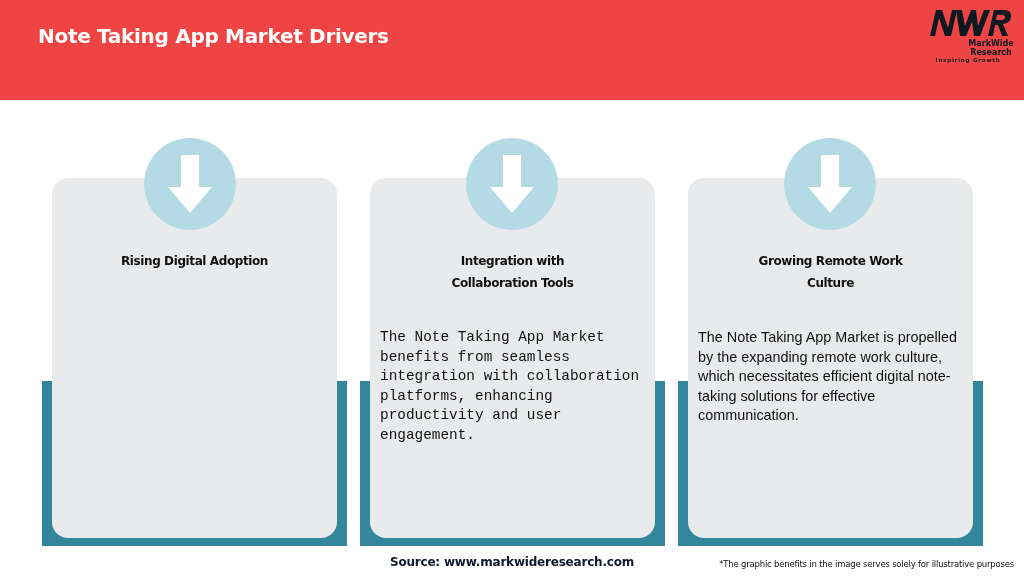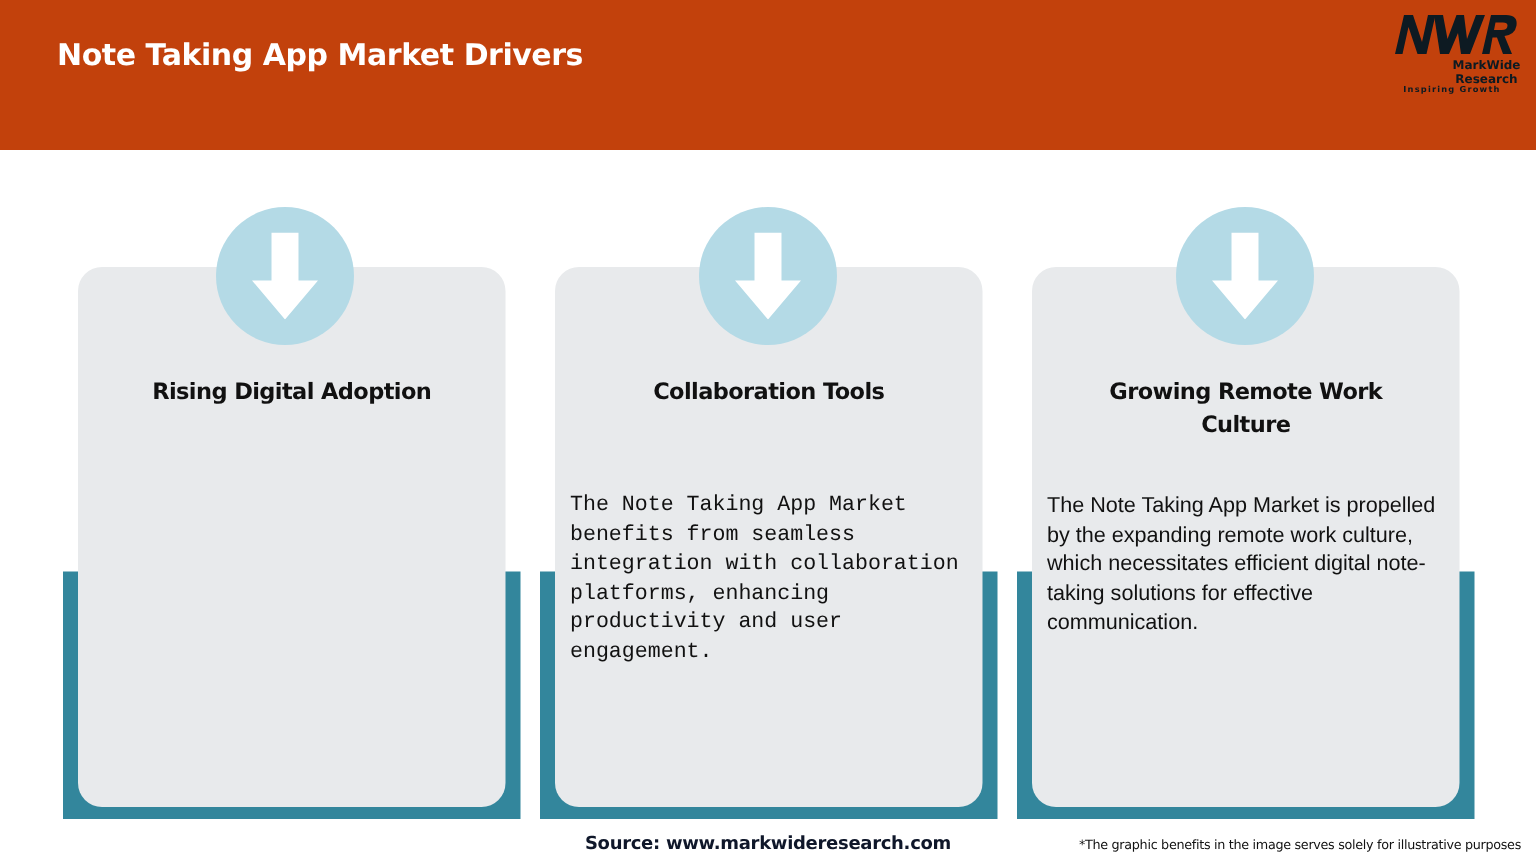--- a/index.html
+++ b/index.html
@@ -1,21 +1,21 @@
 <!DOCTYPE html>
 <html><head>
   <meta charset="utf-8">
   <style>
     * { margin: 0; padding: 0; box-sizing: border-box; }
     html, body { width: 1024px; height: 576px; overflow: hidden; background: #ffffff; }
     body { position: relative; font-family: "Liberation Sans", sans-serif; }
 
     .header {
       position: absolute; left: 0; top: 0; width: 1024px; height: 100px;
-      background: #c2410c;
+      background: #ef4444;
     }
     .header-title {
       position: absolute; left: 38px; top: 24px;
       font-family: "DejaVu Sans", sans-serif;
       font-weight: bold; font-size: 20px; color: #ffffff; letter-spacing: -0.3px;
     }
     .logo { position: absolute; left: 920px; top: 8px; width: 96px; height: 52px; text-align: center; }
     .logo-mark { display: block; height: 30px; }
     .logo-name {
       display: block; font-family: "DejaVu Sans", sans-serif; font-weight: bold;
@@ -33,21 +33,21 @@
     .card {
       position: absolute; top: 178px; width: 285px; height: 360px;
       background: #e8eaec; border-radius: 16px;
     }
     .circle {
       position: absolute; top: 138px; width: 92px; height: 92px; border-radius: 50%;
       background: #b4dae6; display: flex; align-items: center; justify-content: center;
     }
     .card-title {
       position: absolute; left: 0; top: 72px; width: 285px; text-align: center;
-      font-family: "DejaVu Sans", sans-serif; font-weight: bold; font-size: 15px;
+      font-family: "DejaVu Sans", sans-serif; font-weight: bold; font-size: 12px;
       line-height: 22px; color: #111111; letter-spacing: -0.4px;
     }
     .card-body {
       position: absolute; left: 13px; top: 150px; width: 265px;
       font-family: "Liberation Sans", sans-serif; font-size: 14.4px; line-height: 19.5px;
       color: #111111;
     }
 
     .source {
       position: absolute; left: 0; width: 1024px; top: 555px; text-align: center;
@@ -90,20 +90,21 @@
   </div>
 </div>
 <div class="circle" style="left:144px;">
   <svg width="44" height="58" viewBox="0 0 44 58">
     <polygon points="13,0 31,0 31,32 44,32 22,58 0,32 13,32" fill="#ffffff"></polygon>
   </svg>
 </div>
 
 <div class="card" style="left:370px;">
   <div class="card-title">
+    <div>Integration with</div>
     <div>Collaboration Tools</div>
   </div>
   <div class="card-body" style="left:10px;font-family:Liberation Mono, monospace;">The Note Taking App Market benefits from seamless integration with collaboration platforms, enhancing productivity and user engagement.</div>
 </div>
 <div class="circle" style="left:466px;">
   <svg width="44" height="58" viewBox="0 0 44 58">
     <polygon points="13,0 31,0 31,32 44,32 22,58 0,32 13,32" fill="#ffffff"></polygon>
   </svg>
 </div>
 

